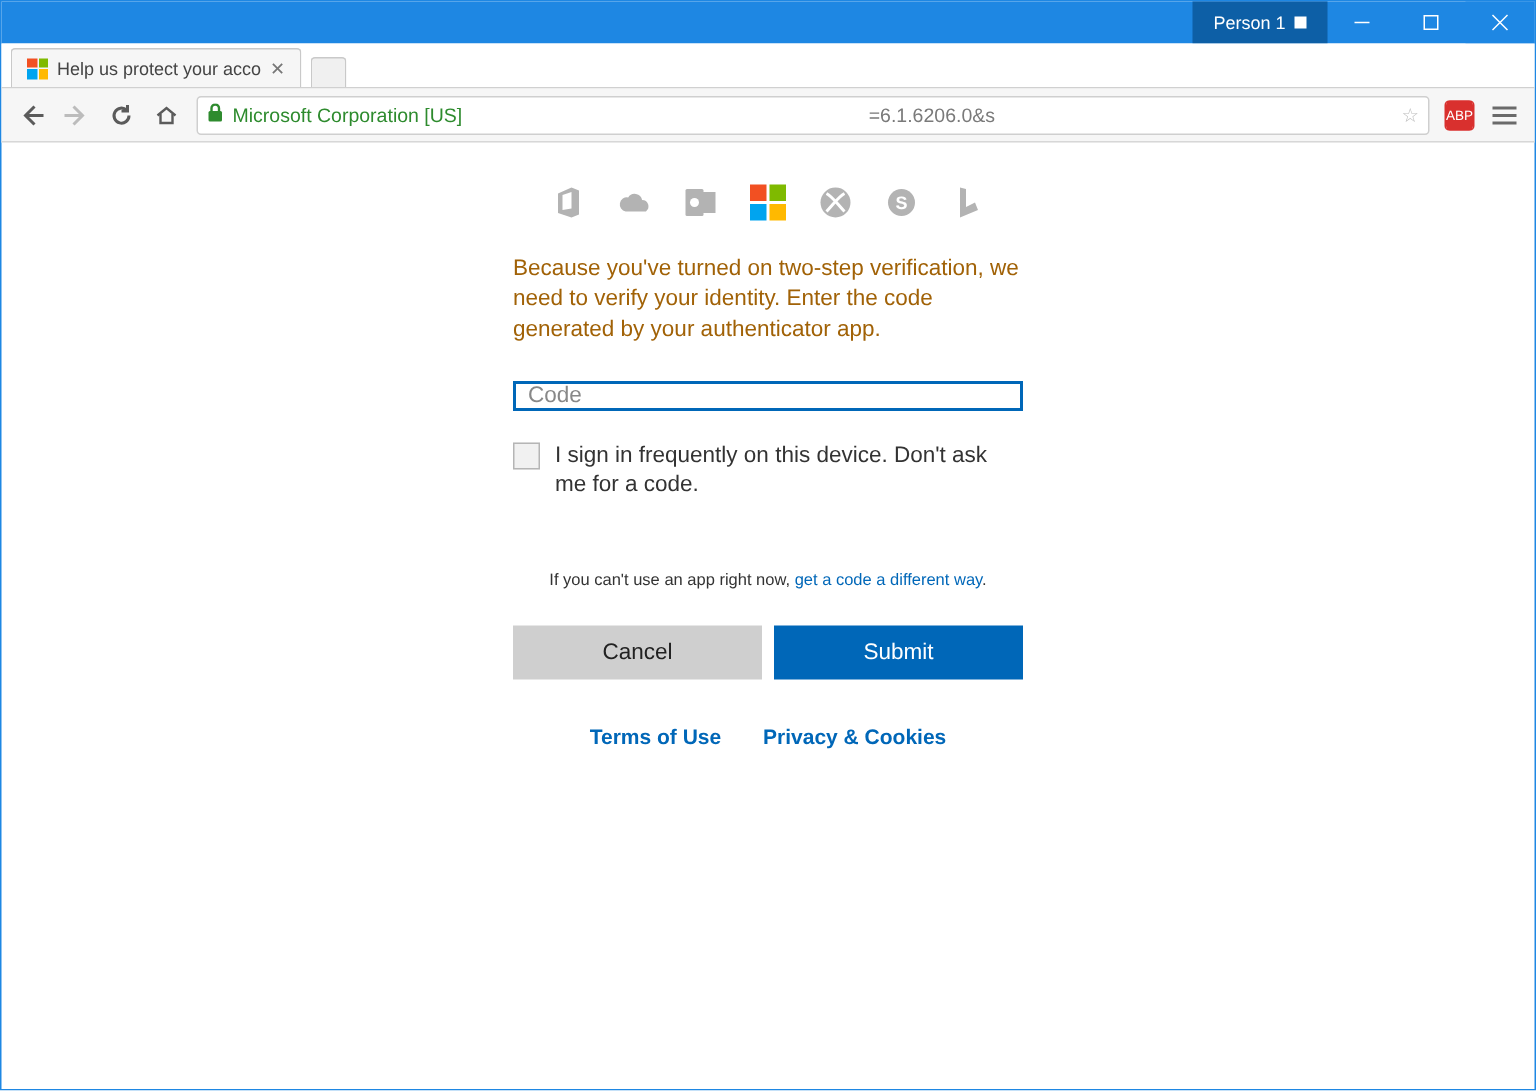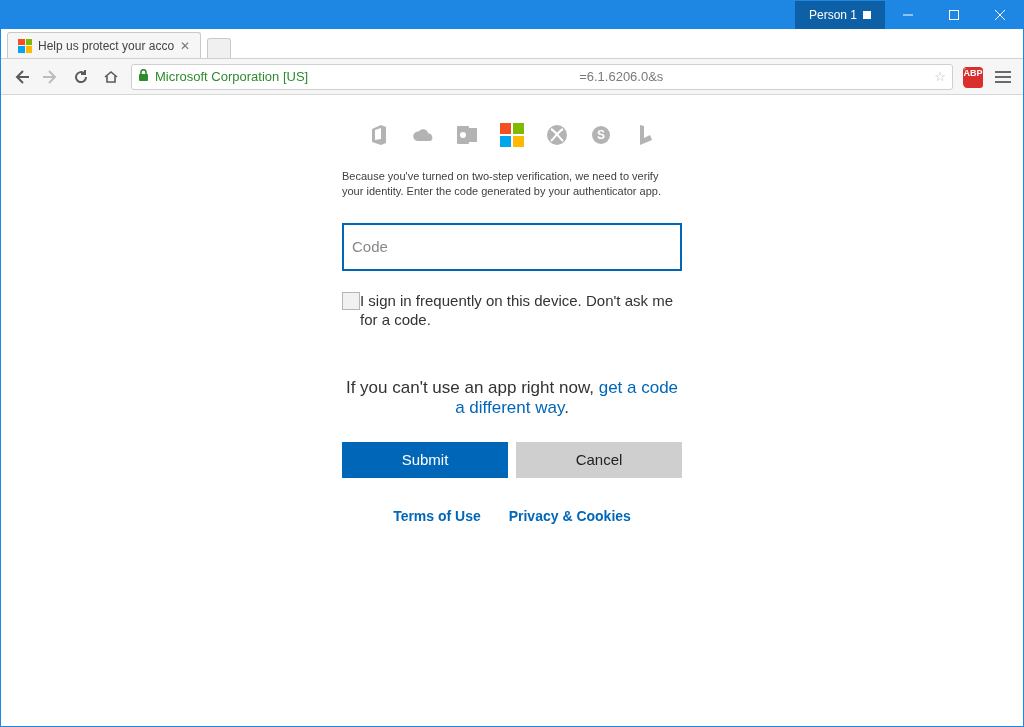--- a/index.html
+++ b/index.html
@@ -26,43 +26,43 @@
   
   .toolbar{height:36px;display:flex;align-items:center;gap:10px;padding:0 10px;border-bottom:1px solid #d7d7d7;background:#f6f6f6;}
   .tbtn{width:20px;height:20px;display:flex;align-items:center;justify-content:center;color:#5b5b5b;}
   .tbtn.disabled{color:#bcbcbc;}
   .omnibox{flex:1;height:26px;border:1px solid #cfcfcf;border-radius:3px;background:#fff;display:flex;align-items:center;padding:0 6px;font-size:13px;gap:6px;overflow:hidden;}
   .lock{color:#2e8b2e;font-size:12px;}
   .evlabel{color:#2e8b2e;}
   .urlgrey{color:#7a7a7a;}
   .urldark{color:#222;}
   .star{color:#bdbdbd;margin-left:auto;}
-  .abp{width:20px;height:20px;border-radius:3px;display:flex;justify-content:center;font-size:9px;font-weight:bold;}
+  .abp{width:20px;height:20px;border-radius:3px;display:flex;align-items:center;justify-content:center;font-size:9px;font-weight:normal;}
   .abp.inner{background:#d9302e;color:#fff;}
   .abp.outer{background:#fff;border:1px solid #d9302e;}
   .hamburger{display:flex;flex-direction:column;gap:3px;}
   .hamburger span{width:16px;height:2px;background:#6a6a6a;}
   
   .page{flex:1;overflow:auto;}
   .iconrow{display:flex;gap:22px;justify-content:center;margin-top:28px;color:#b3b3b3;align-items:center;}
   .iconrow .msicon{width:24px;height:24px;display:grid;grid-template-columns:1fr 1fr;grid-template-rows:1fr 1fr;gap:2px;}
   .iconrow .msicon span:nth-child(1){background:#f25022;}
   .iconrow .msicon span:nth-child(2){background:#7fba00;}
   .iconrow .msicon span:nth-child(3){background:#00a4ef;}
   .iconrow .msicon span:nth-child(4){background:#ffb900;}
   .gi{width:22px;height:22px;display:flex;align-items:center;justify-content:center;}
   .card{width:340px;margin:22px auto 0;text-align:left;}
   h1{font-weight:300;font-size:34px;text-align:center;margin:16px 0 22px;color:#222;}
-  .desc{font-size:11px;color:#404040;line-height:1.35;margin-bottom:24px;}
-  .code-input{width:100%;height:48px;border:2px solid #0067b8;padding:0 8px;font-size:15px;outline:none;color:#333;}
+  .desc{font-size:15px;color:#a16207;line-height:1.35;margin-bottom:24px;}
+  .code-input{width:100%;height:20px;border:2px solid #0067b8;padding:0 8px;font-size:15px;outline:none;color:#333;}
   .code-input::placeholder{color:#888;}
-  .checkrow{display:flex;gap:0;margin-top:20px;align-items:flex-start;}
+  .checkrow{display:flex;gap:10px;margin-top:20px;align-items:flex-start;}
   .chk{width:18px;height:18px;border:1px solid #b5b5b5;background:#f1f1f1;flex:none;margin-top:1px;}
   .chklabel{font-size:15px;color:#333;line-height:1.3;}
-  .help{text-align:center;margin-top:48px;font-size:17px;color:#333;}
+  .help{text-align:center;margin-top:48px;font-size:11px;color:#333;}
   a.link{color:#0067b8;text-decoration:none;}
   .btnrow{display:flex;gap:8px;margin-top:24px;}
   .btn{flex:1;height:36px;border:none;font-size:15px;cursor:pointer;}
   .btn.cancel{background:#cfcfcf;color:#222;}
   .btn.submit{background:#0067b8;color:#fff;}
   .footer{text-align:center;margin-top:30px;font-size:14px;}
   .footer a{margin:0 12px;font-weight:bold;}
 </style>
 </head>
 <body>
@@ -206,22 +206,22 @@
       <div class="checkrow">
         <div class="chk"></div>
         <div class="chklabel">I sign in frequently on this device. Don't ask me for a code.</div>
       </div>
 
       <div class="help">
         <span>If you can't use an app right now, </span><a href="#" class="link">get a code a different way</a><span>.</span>
       </div>
 
       <div class="btnrow">
+        <button class="btn cancel">Cancel</button>
         <button class="btn submit">Submit</button>
-        <button class="btn cancel">Cancel</button>
       </div>
 
       <div class="footer">
         <a href="#" class="link">Terms of Use</a>
         <a href="#" class="link">Privacy &amp; Cookies</a>
       </div>
     </div>
   </div>
 </div>
 

